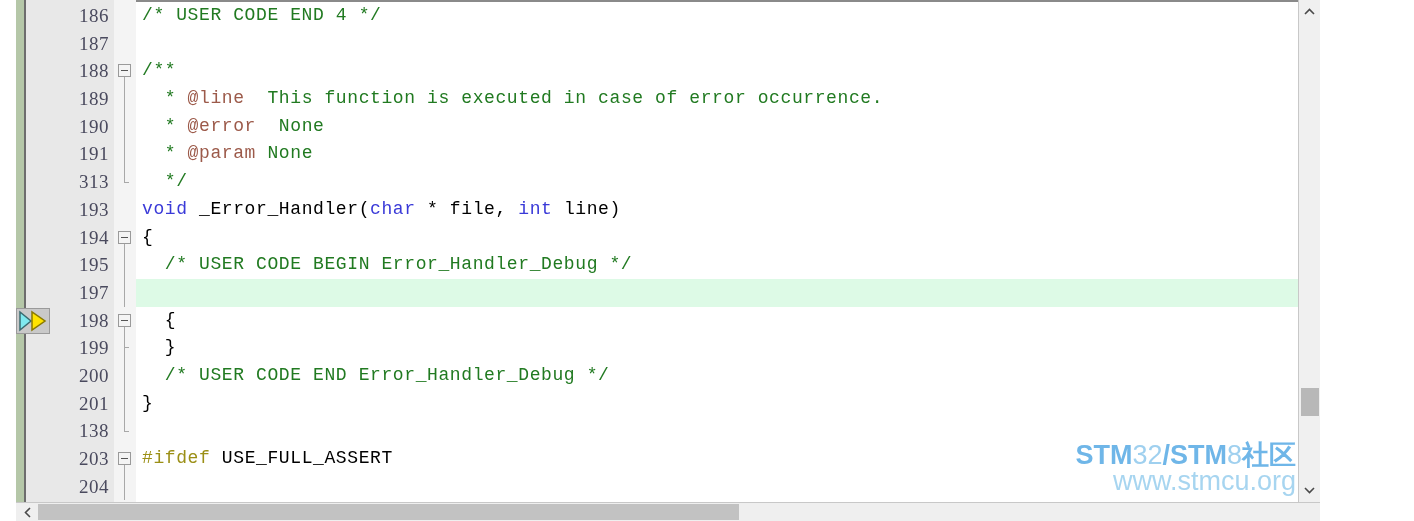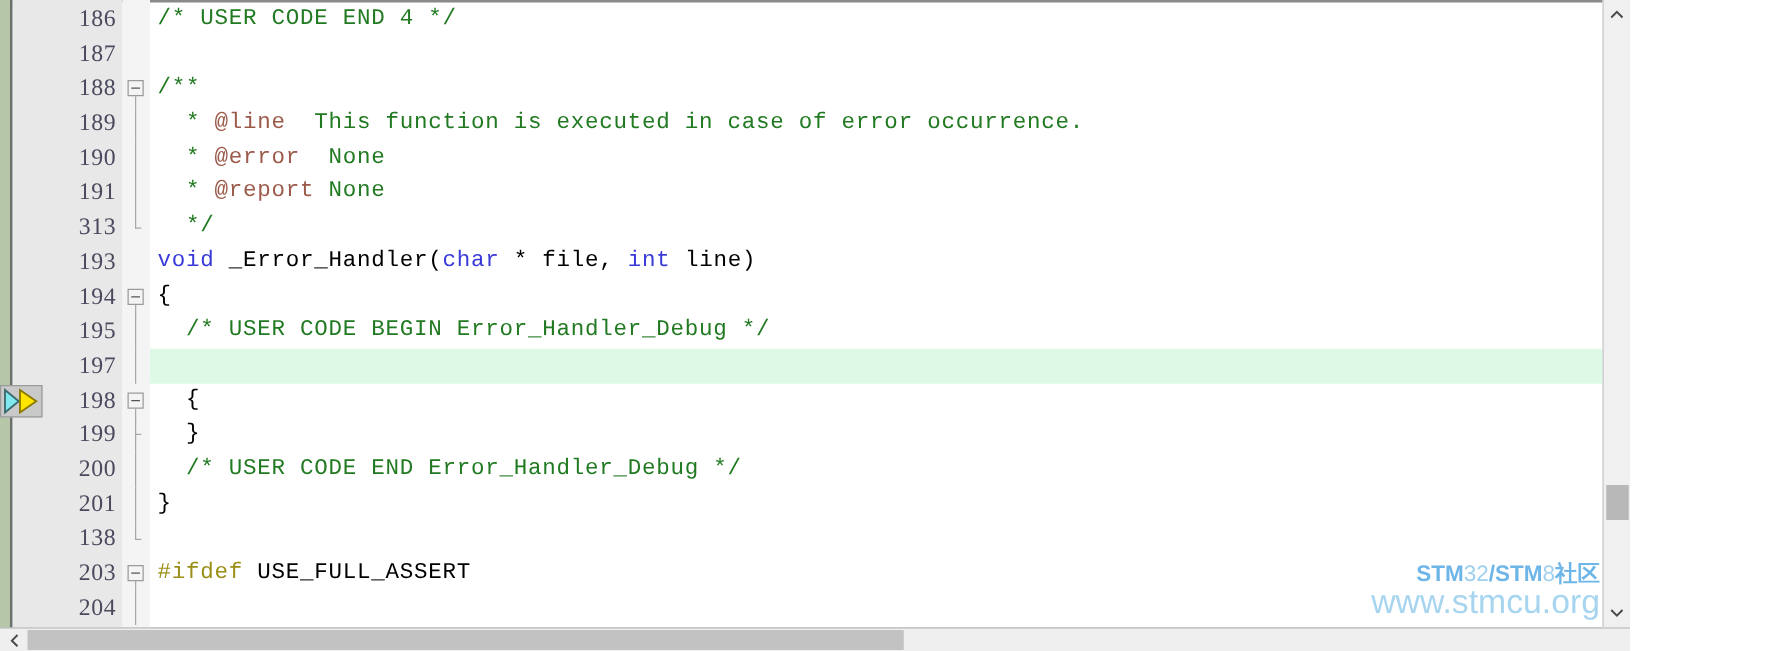--- a/index.html
+++ b/index.html
@@ -9,21 +9,22 @@
   }
   body {
     font-family: "Liberation Mono", "DejaVu Sans Mono", monospace;
   }
 
   #app {
     position: relative;
     width: 1304px;
     height: 521px;
     overflow: hidden;
-    background: #14532d;
+    background: #701a75;
+    margin-left: 16px;
   }
 
   
   .edge-strip {
     position: absolute;
     left: 0; top: 0;
     width: 8px; height: 502px;
     background: #b5c7a8;
   }
   .edge-border {
@@ -180,21 +181,21 @@
   .watermark {
     position: absolute;
     right: 24px;
     bottom: 24px;
     text-align: right;
     font-family: "Liberation Sans", sans-serif;
     pointer-events: none;
     z-index: 4;
   }
   .wm-line1 {
-    font-size: 18px;
+    font-size: 27px;
     font-weight: bold;
     color: #6fb6e8;
     letter-spacing: 0px;
     line-height: 1.05;
   }
   .wm-line1 .lite { font-weight: normal; color: #9fd0ef; }
   .wm-line2 {
     font-size: 27px;
     color: #a7d5f0;
     line-height: 1.1;
@@ -274,21 +275,21 @@
   <div class="editor">
     <div class="top-rule"></div>
     <div class="gutter"></div>
     <div class="fold-col"></div>
     <div class="rows" id="rows">
         <div class="row"><div class="lineno">186</div><div class="code"><span class="cm">/* USER CODE END 4 */</span></div></div>
         <div class="row"><div class="lineno">187</div><div class="code"></div></div>
         <div class="row"><div class="lineno">188</div><div class="fold-box"></div><div class="fold-line from-box"></div><div class="code"><span class="cm">/**</span></div></div>
         <div class="row"><div class="lineno">189</div><div class="fold-line"></div><div class="code"><span class="cm">  * </span><span class="dtag">@line</span><span class="cm">  This function is executed in case of error occurrence.</span></div></div>
         <div class="row"><div class="lineno">190</div><div class="fold-line"></div><div class="code"><span class="cm">  * </span><span class="dtag">@error</span><span class="cm">  None</span></div></div>
-        <div class="row"><div class="lineno">191</div><div class="fold-line"></div><div class="code"><span class="cm">  * </span><span class="dtag">@report</span><span class="cm"> None</span></div></div>
+        <div class="row"><div class="lineno">191</div><div class="fold-line"></div><div class="code"><span class="cm">  * </span><span class="dtag">@param</span><span class="cm"> None</span></div></div>
         <div class="row"><div class="lineno">313</div><div class="fold-end"></div><div class="code"><span class="cm">  */</span></div></div>
         <div class="row"><div class="lineno">193</div><div class="code"><span class="kw">void</span><span class="pl"> _Error_Handler(</span><span class="kw">char</span><span class="pl"> * file, </span><span class="kw">int</span><span class="pl"> line)</span></div></div>
         <div class="row"><div class="lineno">194</div><div class="fold-box"></div><div class="fold-line from-box"></div><div class="code"><span class="pl">{</span></div></div>
         <div class="row"><div class="lineno">195</div><div class="fold-line"></div><div class="code"><span class="cm">  /* USER CODE BEGIN Error_Handler_Debug */</span></div></div>
         <div class="row hl"><div class="code-bg"></div><div class="lineno">197</div><div class="fold-line"></div></div>
         <div class="row"><div class="lineno">198</div><div class="fold-box"></div><div class="fold-line from-box"></div><div class="code"><span class="pl">  {</span></div></div>
         <div class="row"><div class="lineno">199</div><div class="fold-tick"></div><div class="code"><span class="pl">  }</span></div></div>
         <div class="row"><div class="lineno">200</div><div class="fold-line"></div><div class="code"><span class="cm">  /* USER CODE END Error_Handler_Debug */</span></div></div>
         <div class="row"><div class="lineno">201</div><div class="fold-line"></div><div class="code"><span class="pl">}</span></div></div>
         <div class="row"><div class="lineno">138</div><div class="fold-end"></div><div class="code"></div></div>

